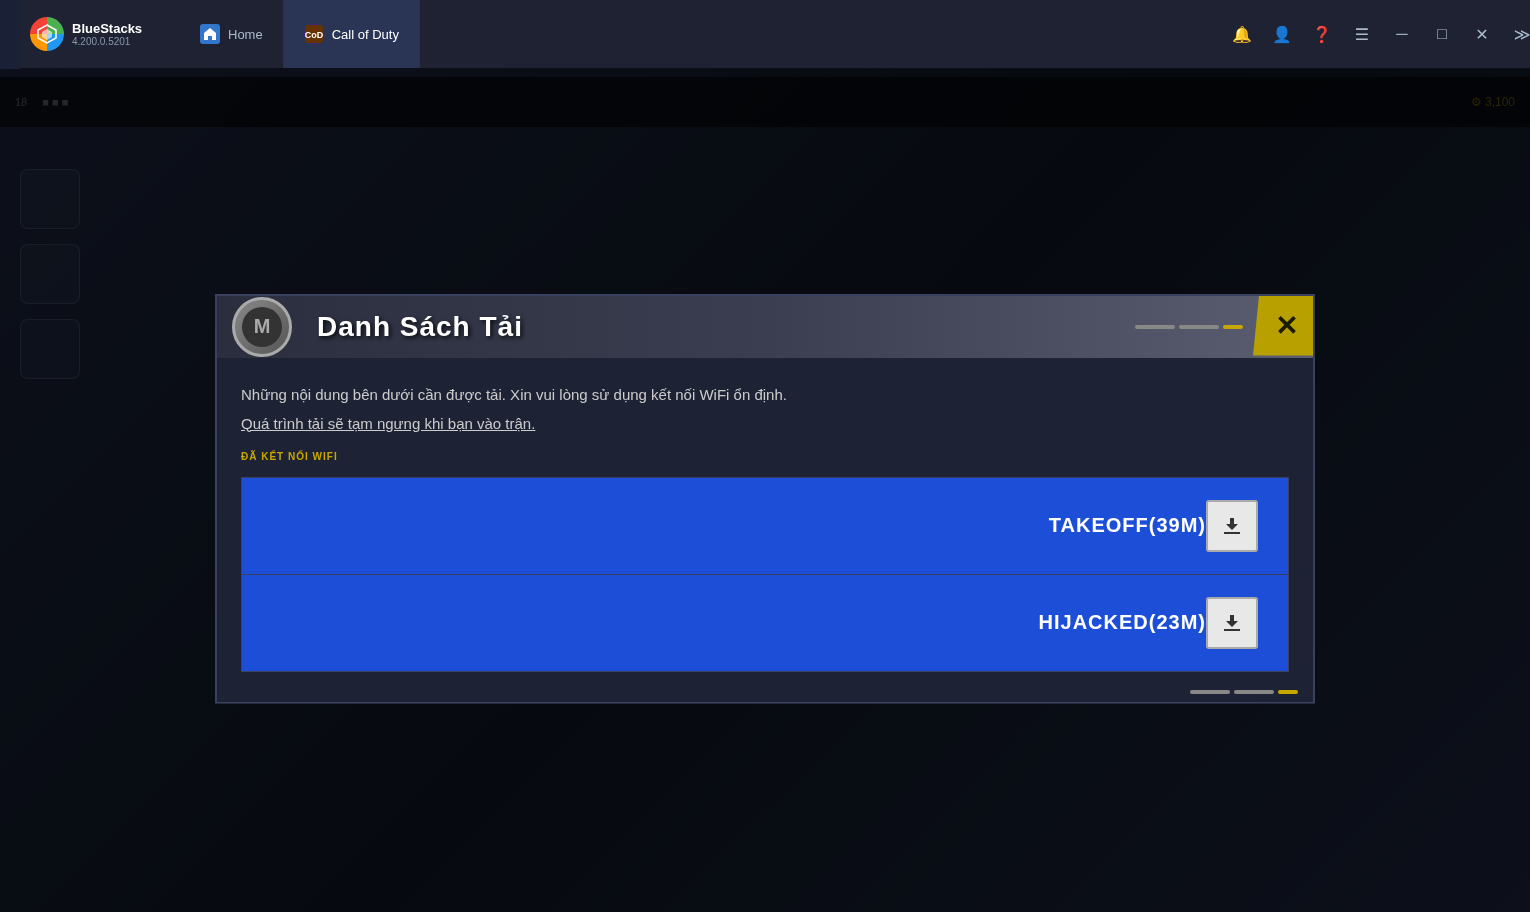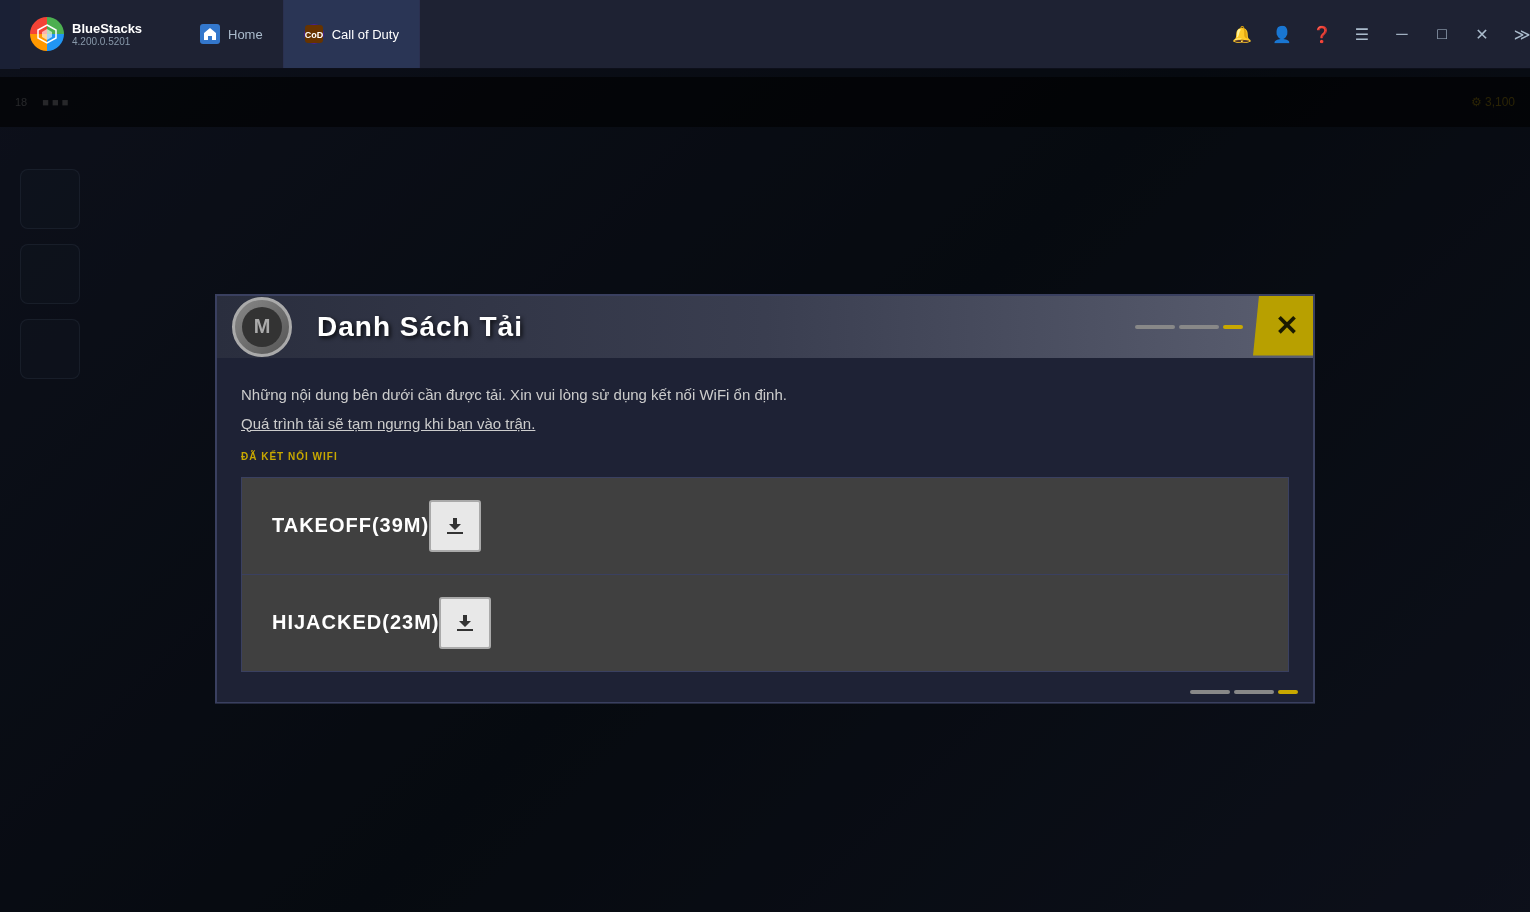--- a/index.html
+++ b/index.html
@@ -299,23 +299,23 @@
     .download-list {
       display: flex;
       flex-direction: column;
       gap: 0;
       border: 1px solid #3a4060;
     }
 
     .download-item {
       display: flex;
       align-items: center;
-      justify-content: flex-start;
+      justify-content: flex-end;
       padding: 22px 30px;
-      background: #404040;
+      background: #1d4ed8;
       border-bottom: 1px solid #3a4060;
     }
 
     .download-item:last-child {
       border-bottom: none;
     }
 
     .download-item-name {
       color: #ffffff;
       font-size: 20px;

